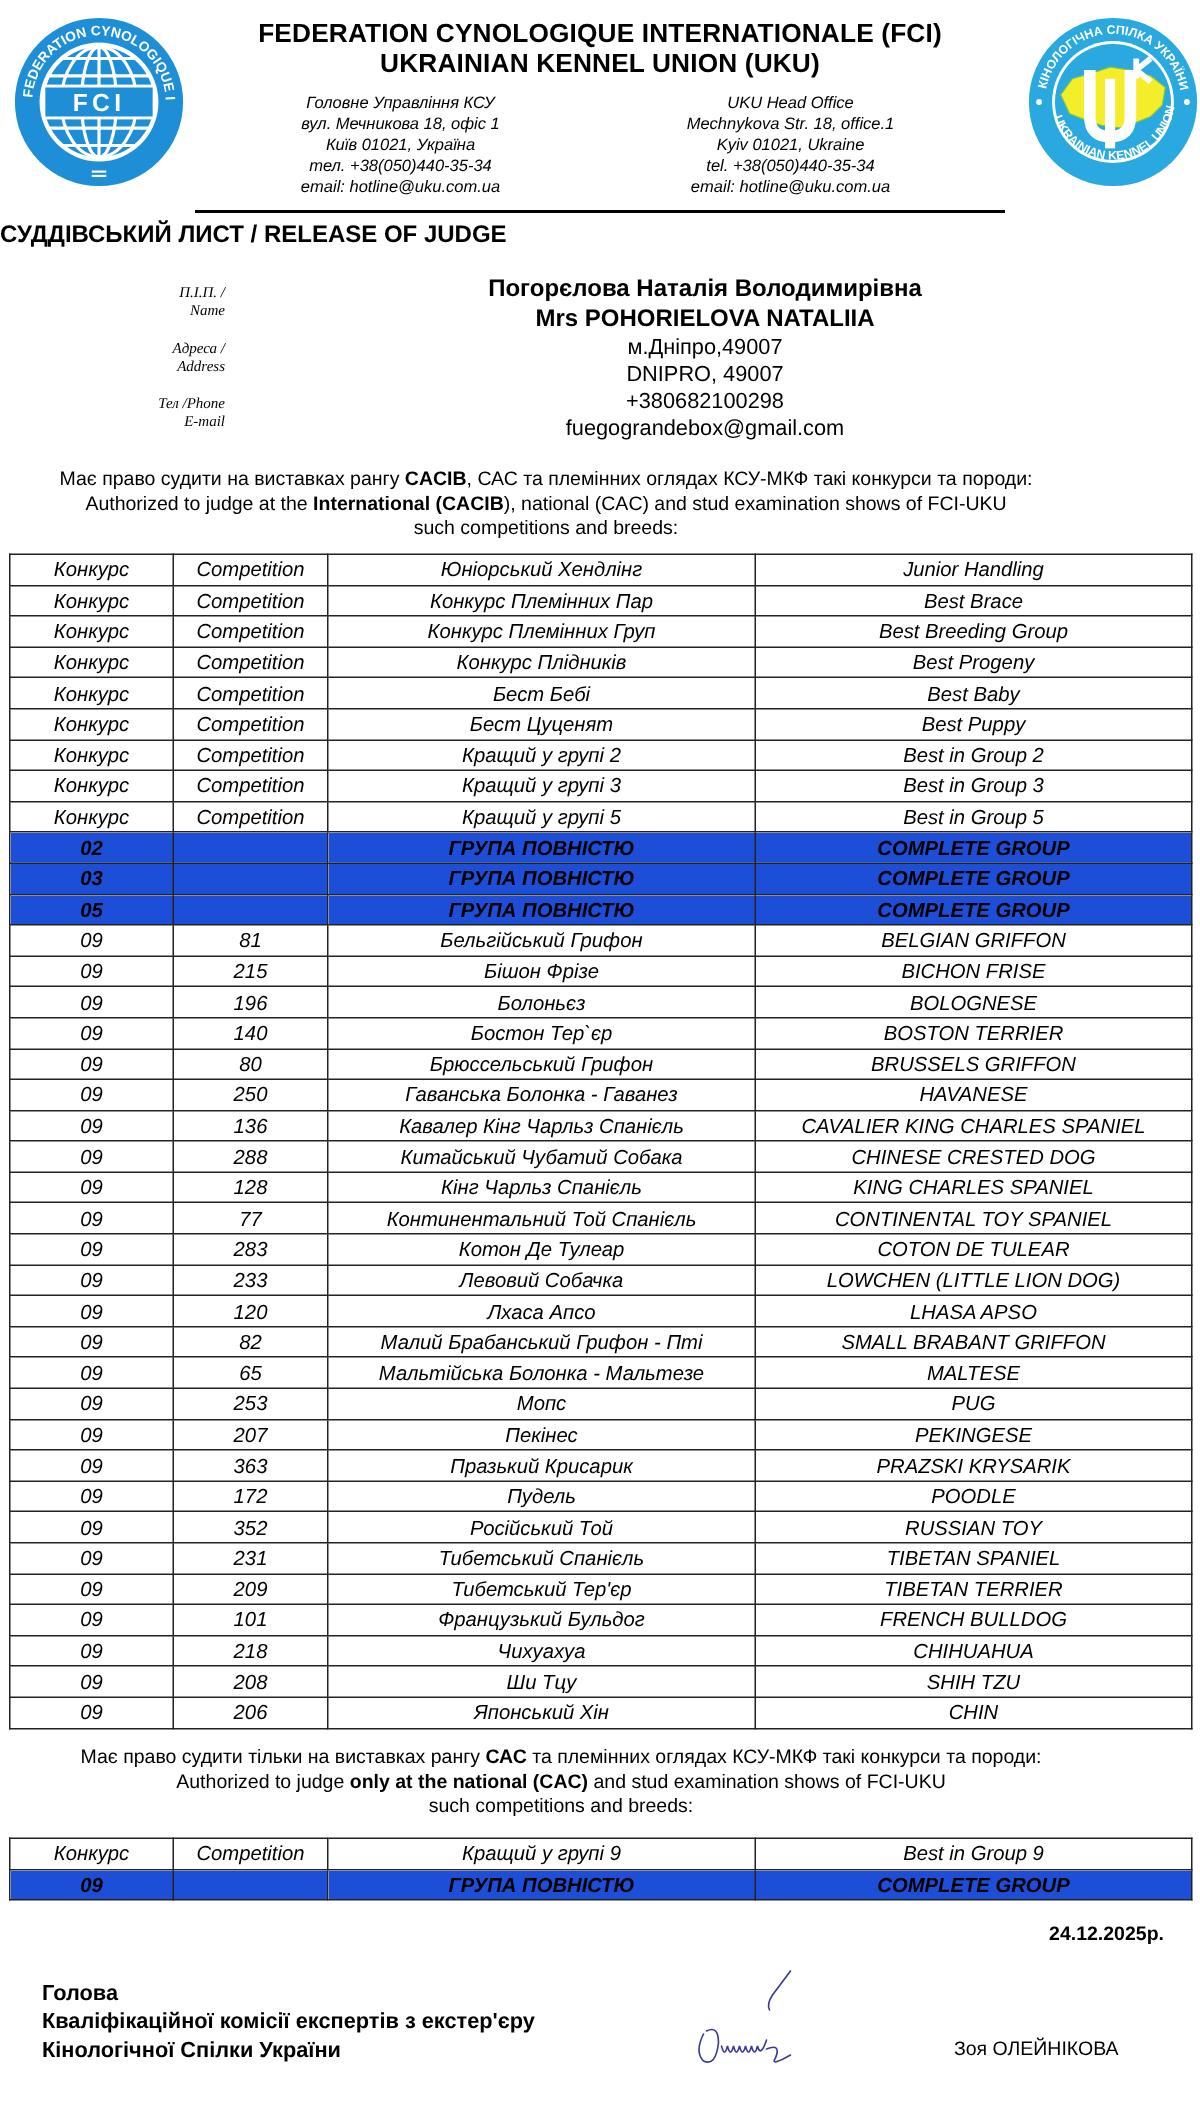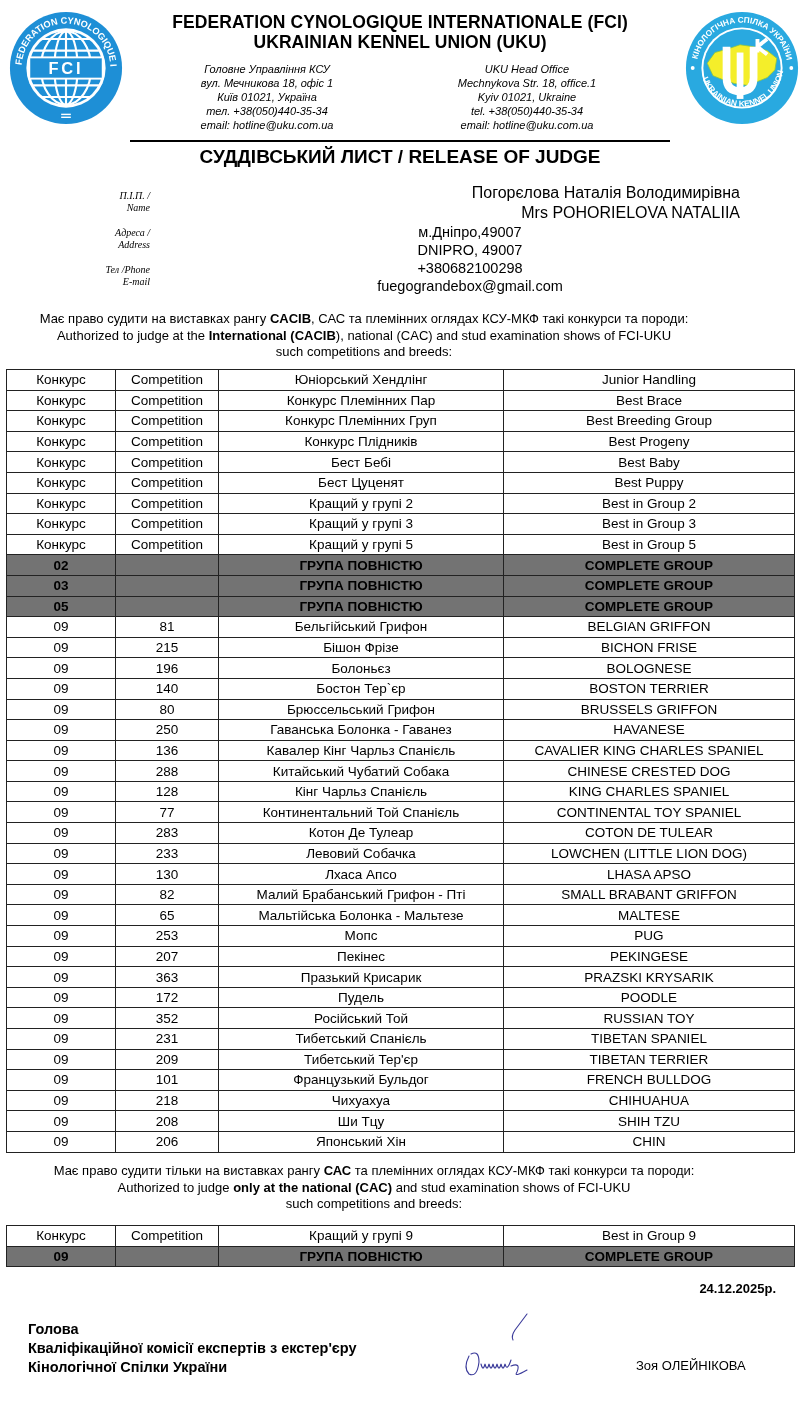--- a/index.html
+++ b/index.html
@@ -12,38 +12,38 @@
 
   .header-title { position: absolute; left: 140px; width: 520px; top: 12px; text-align: center;
     font-weight: bold; font-size: 17.5px; line-height: 20px; letter-spacing: 0.1px; }
 
   .addr { position: absolute; top: 62px; width: 220px; text-align: center;
     font-size: 11px; line-height: 14px; font-style: italic; }
   .addr-ua { left: 157px; }
   .addr-en { left: 417px; }
 
   .title-rule { position: absolute; left: 130px; width: 540px; top: 140px; height: 1.5px; background: #000; }
-  .doc-title { position: absolute; left: 0; width: 800px; top: 143px; text-align: center;
-    font-weight: bold; font-size: 19px; line-height: 28px; }
+  .doc-title { position: absolute; left: 0; width: 800px; top: 143px; text-align: left;
+    font-weight: bold; font-size: 16px; line-height: 28px; }
 
   .person-labels { position: absolute; left: 80px; width: 70px; top: 190px; text-align: right;
     font-family: "Liberation Serif", serif; font-size: 10px; line-height: 11.5px; font-style: italic; }
   .person-labels .grp { margin-bottom: 14px; }
   .person-values { position: absolute; left: 200px; width: 540px; top: 183px; text-align: center; }
-  .pv-name { font-weight: normal; font-size: 16px; line-height: 20px; text-align: right; }
+  .pv-name { font-weight: bold; font-size: 16px; line-height: 20px; }
   .pv-line { font-size: 14.5px; line-height: 18px; }
 
   .intro { position: absolute; left: 0; width: 728px; text-align: center; font-size: 13px; line-height: 16.5px; }
   .intro1 { top: 311px; }
   .intro2 { top: 1163px; padding-left: 20px; }
 
-  table.judge { position: absolute; left: 6px; width: 788px; border-collapse: collapse; table-layout: fixed; }
+  table.judge { position: absolute; left: 6px; width: 788px; border-collapse: collapse; table-layout: fixed; font-style: italic; }
   table.judge td { border: 1.5px solid #222; height: 20.6px; font-size: 13.5px; text-align: center;
     vertical-align: middle; padding: 0 2px; line-height: 17px; white-space: nowrap; overflow: hidden; }
-  table.judge tr.group td { background: #737373; font-weight: bold; }
+  table.judge tr.group td { background: #1d4ed8; font-weight: bold; }
   table.t1 { top: 369px; }
   table.t2 { top: 1225px; }
   col.c1 { width: 109px; } col.c2 { width: 103px; } col.c3 { width: 285px; } col.c4 { width: 291px; }
 
   .date { position: absolute; right: 24px; top: 1281px; font-weight: bold; font-size: 13px; }
   .sig-title { position: absolute; left: 28px; top: 1320px; font-weight: bold; font-size: 14.5px; line-height: 19px; }
   .signature { position: absolute; left: 455px; top: 1310px; width: 110px; height: 70px; }
   .signer { position: absolute; left: 636px; top: 1358px; font-weight: normal; font-size: 13px; }
 </style>
 </head>
@@ -286,21 +286,21 @@
         <td>COTON DE TULEAR</td>
       </tr>
       <tr>
         <td>09</td>
         <td>233</td>
         <td>Левовий Собачка</td>
         <td>LOWCHEN (LITTLE LION DOG)</td>
       </tr>
       <tr>
         <td>09</td>
-        <td>130</td>
+        <td>120</td>
         <td>Лхаса Апсо</td>
         <td>LHASA APSO</td>
       </tr>
       <tr>
         <td>09</td>
         <td>82</td>
         <td>Малий Брабанський Грифон - Пті</td>
         <td>SMALL BRABANT GRIFFON</td>
       </tr>
       <tr>

